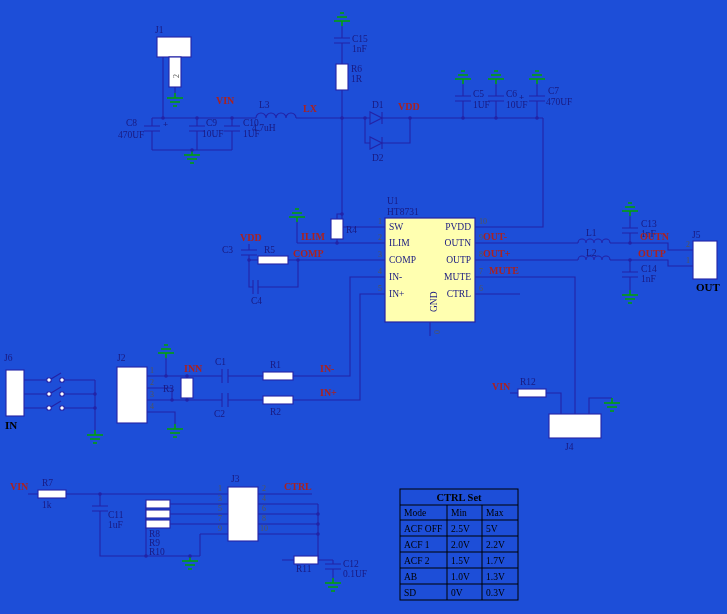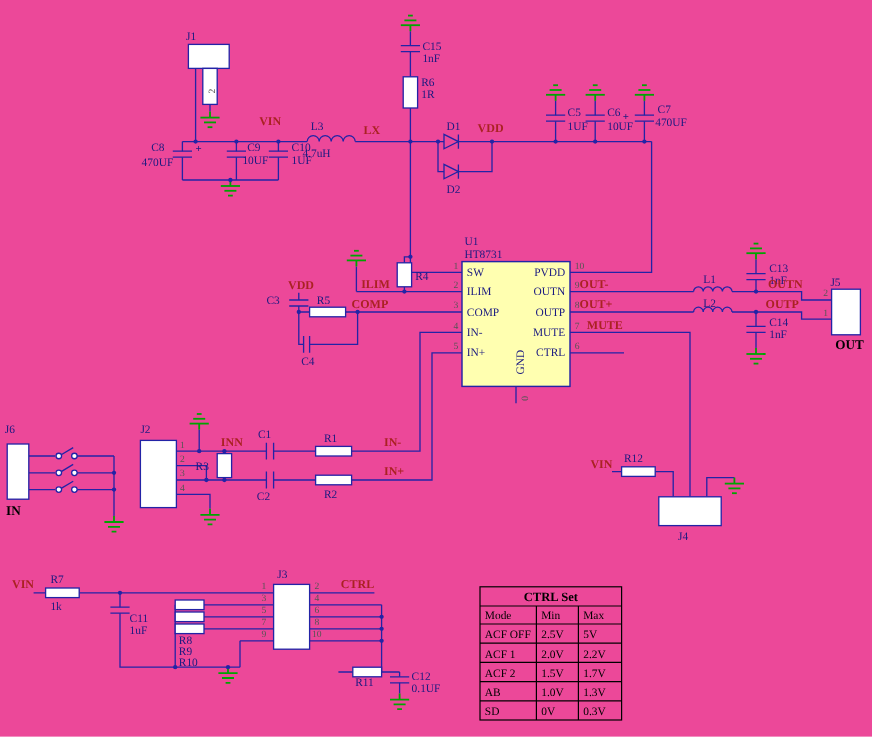--- a/index.html
+++ b/index.html
@@ -1,16 +1,16 @@
 <!DOCTYPE html>
 <html style="--wire: #2323a6; --net: #aa2222; --ground: #00a400; --ic_fill: #ffffb0; --text: #1a1a80; --pin_num: #555555; --table_text: #000000;"><head>
 <meta charset="utf-8">
 <style>
   html,body{margin:0;padding:0;background:#fff;}
-  .stage{position:relative;width:727px;height:614px;background:#ec4899;overflow:hidden;}
+  .stage{position:relative;width:727px;height:614px;background:#1d4ed8;overflow:hidden;}
   svg{display:block;}
   svg text{font-family:"Liberation Serif",serif;}
   .wire{stroke:var(--wire);stroke-width:1.1;fill:none;}
   .part{stroke:var(--wire);stroke-width:1.1;fill:#ffffff;}
   .icbox{stroke:var(--wire);stroke-width:1.2;fill:var(--ic_fill);}
   .dot{fill:var(--wire);}
   .gnd{stroke:var(--ground);stroke-width:1.5;fill:none;}
   .ref{fill:var(--text);font-size:9.5px;}
   .net{fill:var(--net);font-size:10px;font-weight:bold;}
   .pn{fill:var(--pin_num);font-size:8px;}

